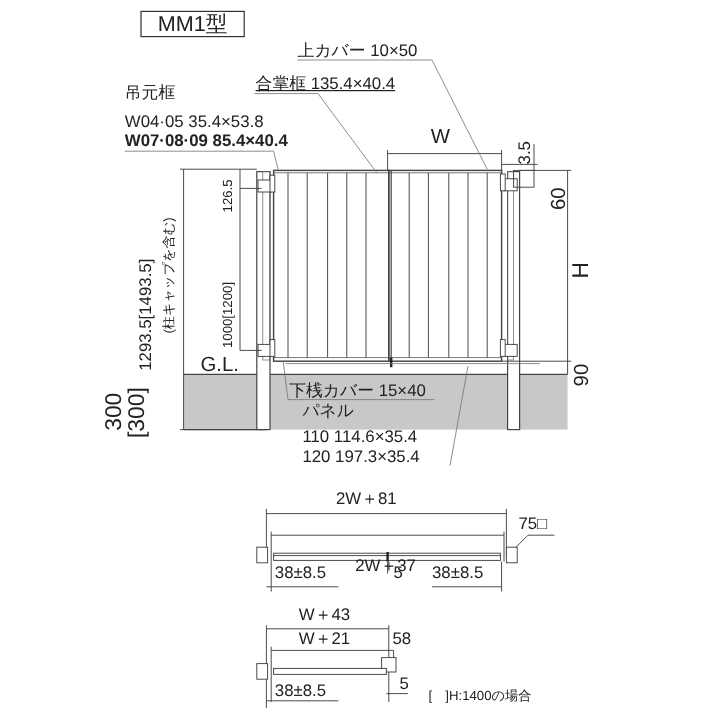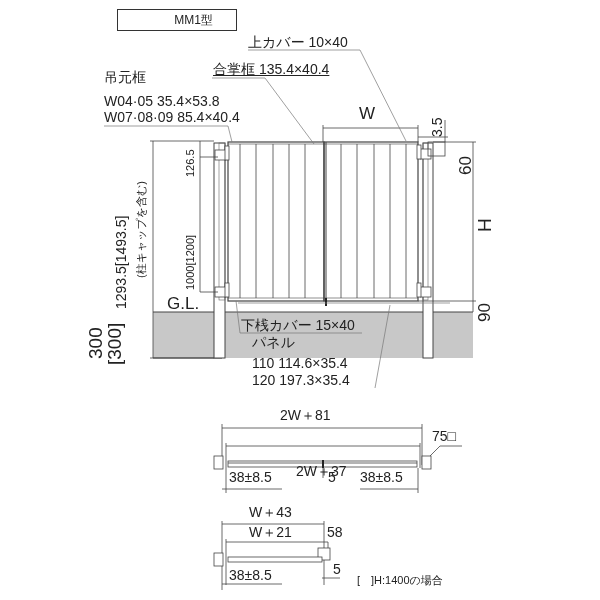--- a/index.html
+++ b/index.html
@@ -8,21 +8,21 @@
   #drawing { position: absolute; left: 0; top: 0; width: 600px; height: 600px; }
   .t { position: absolute; white-space: nowrap; font-size: 13px; line-height: 14px; color: #222;
        font-family: "Liberation Sans", "DejaVu Sans", sans-serif; }
   .t.sm { font-size: 11px; }
   .t.md { font-size: 14px; }
   .t.lg { font-size: 17px; }
   .t.xl { font-size: 19px; }
   .vert { transform-origin: left top; transform: rotate(-90deg); }
   .title-box { position: absolute; left: 117px; top: 9px; width: 85px; height: 20px;
                border: 1px solid #333; display: flex; align-items: center; justify-content: center;
-               font-size: 12px; font-family: "Liberation Sans", sans-serif; padding-left: 33px; }
+               font-size: 18px; font-family: "Liberation Sans", sans-serif; }
 </style>
 </head>
 <body>
 
 <svg id="drawing" viewBox="0 0 600 600" xmlns="http://www.w3.org/2000/svg">
 
   <rect x="153" y="312" width="320" height="46" fill="#c8c8c8"></rect>
   <line x1="153" y1="312" x2="473" y2="312" stroke="#444" stroke-width="1"></line>
   <line x1="153" y1="358" x2="222" y2="358" stroke="#444" stroke-width="1"></line>
 
@@ -142,25 +142,25 @@
     <rect x="214" y="553" width="9" height="13" fill="#fff"></rect>
     <rect x="318" y="548" width="12" height="12" fill="#fff"></rect>
     <rect x="228" y="557" width="94" height="5" fill="#fff"></rect>
     <line x1="222" y1="584" x2="282" y2="584"></line>
     <line x1="322" y1="578" x2="340" y2="578"></line>
   </g>
 </svg>
 
 <div class="title-box">MM1型</div>
 
-<div class="t md" style="left:248px; top:35px;">上カバー 10×40</div>
+<div class="t md" style="left:248px; top:35px;">上カバー 10×50</div>
 <div class="t md" style="left:213px; top:62px;text-decoration:underline;">合掌框 135.4×40.4</div>
 <div class="t md" style="left:104px; top:70px;">吊元框</div>
 <div class="t md" style="left:104px; top:94px;">W04·05        35.4×53.8</div>
-<div class="t md" style="left:104px; top:110px;">W07·08·09 85.4×40.4</div>
+<div class="t md" style="left:104px; top:110px;font-weight:bold;">W07·08·09 85.4×40.4</div>
 
 <div class="t lg" style="left:359px; top:107px;">W</div>
 <div class="t md vert" style="left:430px; top:137px;">3.5</div>
 <div class="t lg vert" style="left:459px; top:175px;">60</div>
 <div class="t xl vert" style="left:478px; top:232px;">H</div>
 <div class="t lg vert" style="left:478px; top:322px;">90</div>
 
 <div class="t sm vert" style="left:183px; top:177px;">126.5</div>
 <div class="t sm vert" style="left:183px; top:290px;">1000[1200]</div>
 <div class="t md vert" style="left:114px; top:309px;">1293.5[1493.5]</div>

